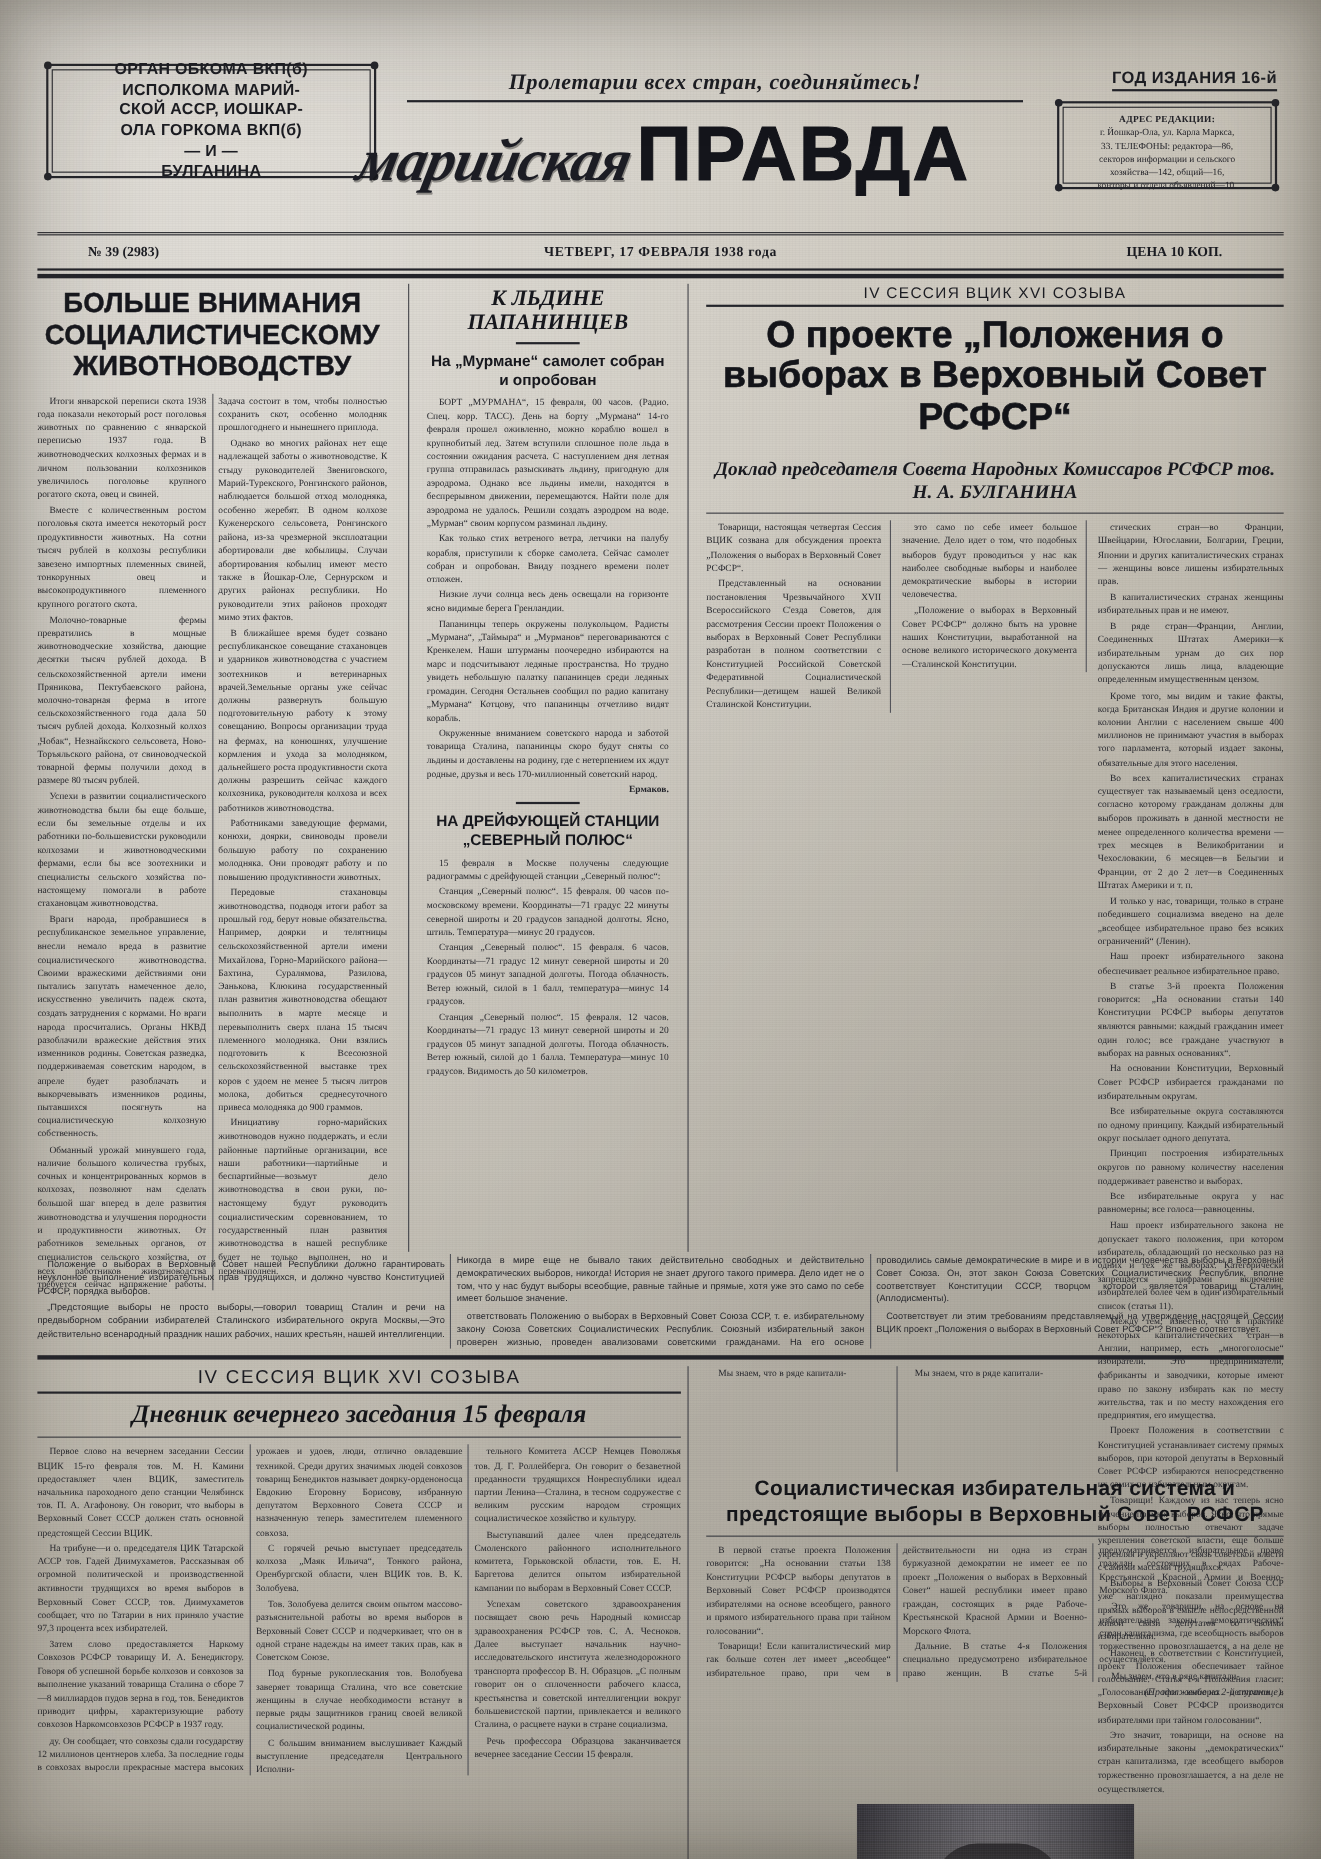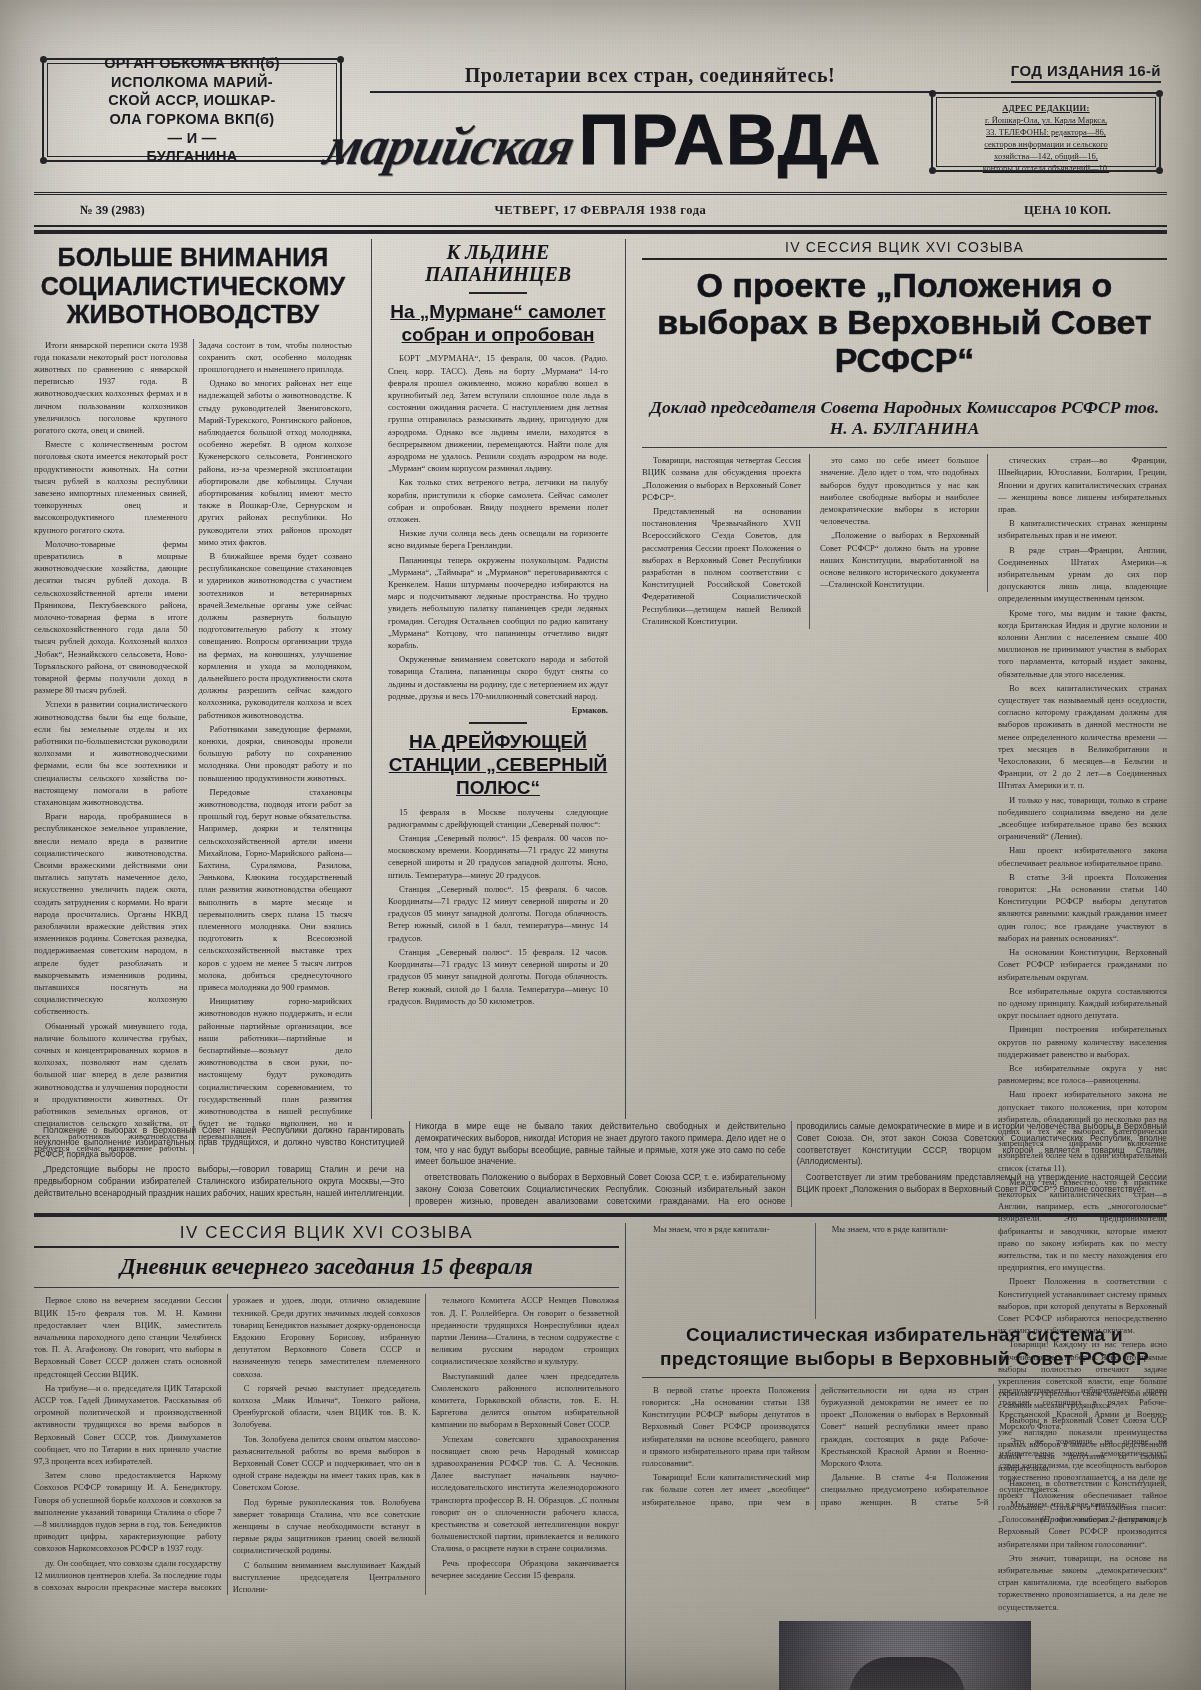--- a/index.html
+++ b/index.html
@@ -48,21 +48,21 @@
     display:flex;flex-direction:column;align-items:center;justify-content:center;
     font-family:"Liberation Sans", sans-serif;
     font-size:14.5px;font-weight:700;letter-spacing:.3px;line-height:1.28;
     text-align:center;color:#1b1c22;
   }
   .mh-box-in div{white-space:nowrap;}
   .mh-corner{position:absolute;width:7px;height:7px;border-radius:50%;background:#23242a;}
 
   .mh-slogan{
     position:absolute;left:336px;top:20px;width:560px;
-    font-family:"Liberation Serif", serif;font-weight:700;
+    font-family:"Liberation Serif", serif;font-style:italic;font-weight:700;
     font-size:20px;letter-spacing:.6px;color:#1b1c22;
     border-bottom:2px solid #23242a;padding-bottom:4px;text-align:center;
   }
   .mh-title{
     position:absolute;left:190px;top:50px;width:760px;height:78px;
     display:flex;align-items:flex-end;justify-content:center;gap:6px;
   }
   .mh-script{
     font-family:"Liberation Serif", serif;font-style:italic;font-weight:700;
     font-size:54px;letter-spacing:-1px;color:#1c1d24;
@@ -75,35 +75,35 @@
     font-size:70px;line-height:.88;letter-spacing:2px;
     color:#14151b;
     -webkit-text-stroke:1px #14151b;
   }
   .mh-year{
     position:absolute;right:6px;top:18px;
     font-family:"Liberation Sans", sans-serif;font-weight:700;font-size:15px;
     letter-spacing:.4px;color:#1b1c22;border-bottom:2px solid #23242a;padding-bottom:2px;
   }
   .mh-addr{
-    position:absolute;right:6px;top:48px;width:230px;height:80px;
-    border:2px solid #23242a;box-sizing:border-box;padding:3px;text-decoration:underline;
+    position:absolute;right:6px;top:48px;width:200px;height:80px;
+    border:2px solid #23242a;box-sizing:border-box;padding:3px;
   }
   .mh-addr-in{
     border:1px solid #23242a;height:100%;box-sizing:border-box;
     padding:4px 5px;text-align:center;
     font-family:"Liberation Serif", serif;font-size:8.5px;line-height:1.42;color:#232329;
   }
   .mh-addr-in .cap{font-weight:700;letter-spacing:.3px;}
 
   
   .datebar{
     position:relative;height:30px;border-top:3px double #23242a;border-bottom:2px solid #23242a;
     display:flex;align-items:center;
-    font-family:"Liberation Serif", serif;font-size:12.5px;font-weight:700;color:#1b1c22;
+    font-family:"Liberation Serif", serif;font-size:12.5px;font-weight:700;color:#1b1c22;margin-top:19px;
   }
   .datebar .num{width:250px;padding-left:46px;box-sizing:border-box;}
   .datebar .mid{flex:1;text-align:center;letter-spacing:.6px;}
   .datebar .price{width:250px;text-align:right;padding-right:56px;box-sizing:border-box;}
 
   
   .rule-thick{border-top:4px solid #23242a;height:0;margin:3px 0;}
   .rule-thin{border-top:1px solid #3a3b41;height:0;}
 
   
@@ -122,21 +122,21 @@
     margin:4px 0 10px;color:#16171d;
     -webkit-text-stroke:.4px #16171d;
   }
   h2.hl2{
     font-family:"Liberation Serif", serif;font-weight:700;font-style:italic;
     font-size:20px;line-height:1.12;text-align:center;margin:2px 0 4px;color:#16171d;
   }
   .subrule{width:58px;height:2px;background:#23242a;margin:6px auto 7px;}
   h3.sub{
     font-family:"Liberation Sans", sans-serif;font-weight:700;
-    font-size:19px;line-height:1.2;text-align:center;margin:6px 0 6px;color:#16171d;text-decoration:underline;
+    font-size:14px;line-height:1.2;text-align:center;margin:6px 0 6px;color:#16171d;
   }
   .kicker{
     font-family:"Liberation Sans", sans-serif;font-size:14px;letter-spacing:1.2px;
     text-align:center;color:#1b1c22;padding-bottom:3px;border-bottom:2px solid #23242a;
     margin-bottom:7px;
   }
   h1.big{
     font-family:"Liberation Sans", sans-serif;font-weight:700;
     font-size:34px;line-height:1.1;text-align:center;margin:6px 0 4px;color:#131419;
     -webkit-text-stroke:.6px #131419;

